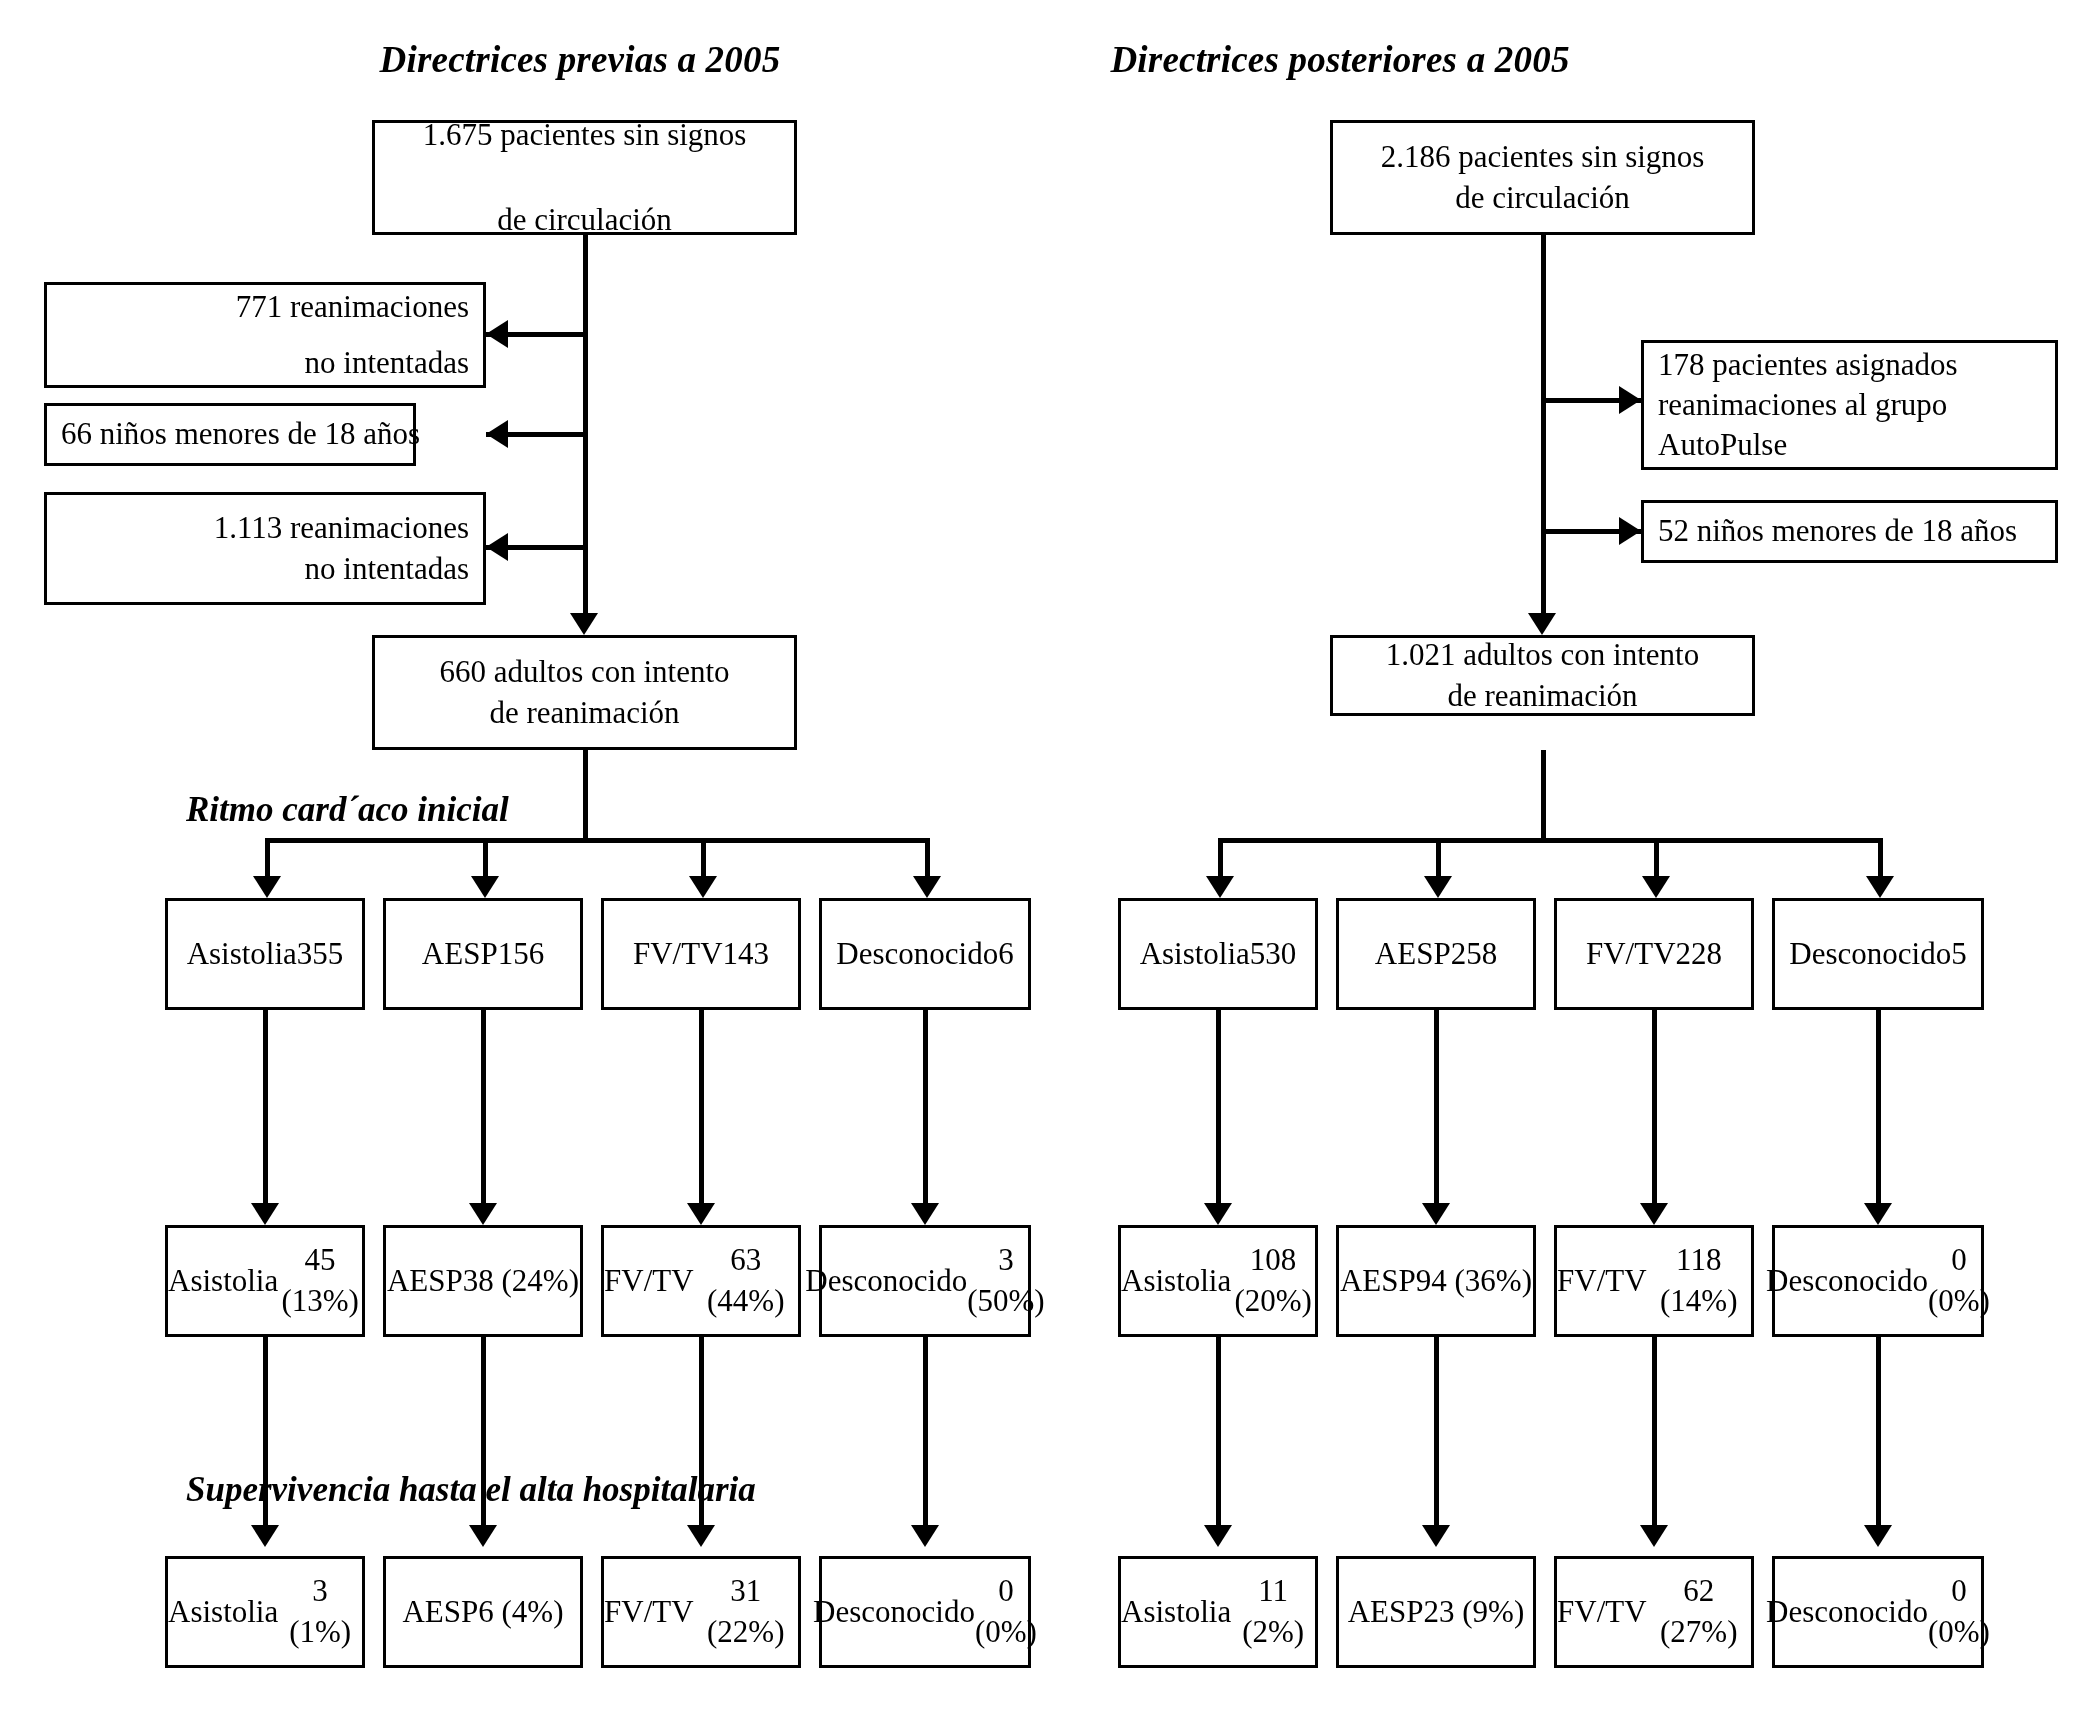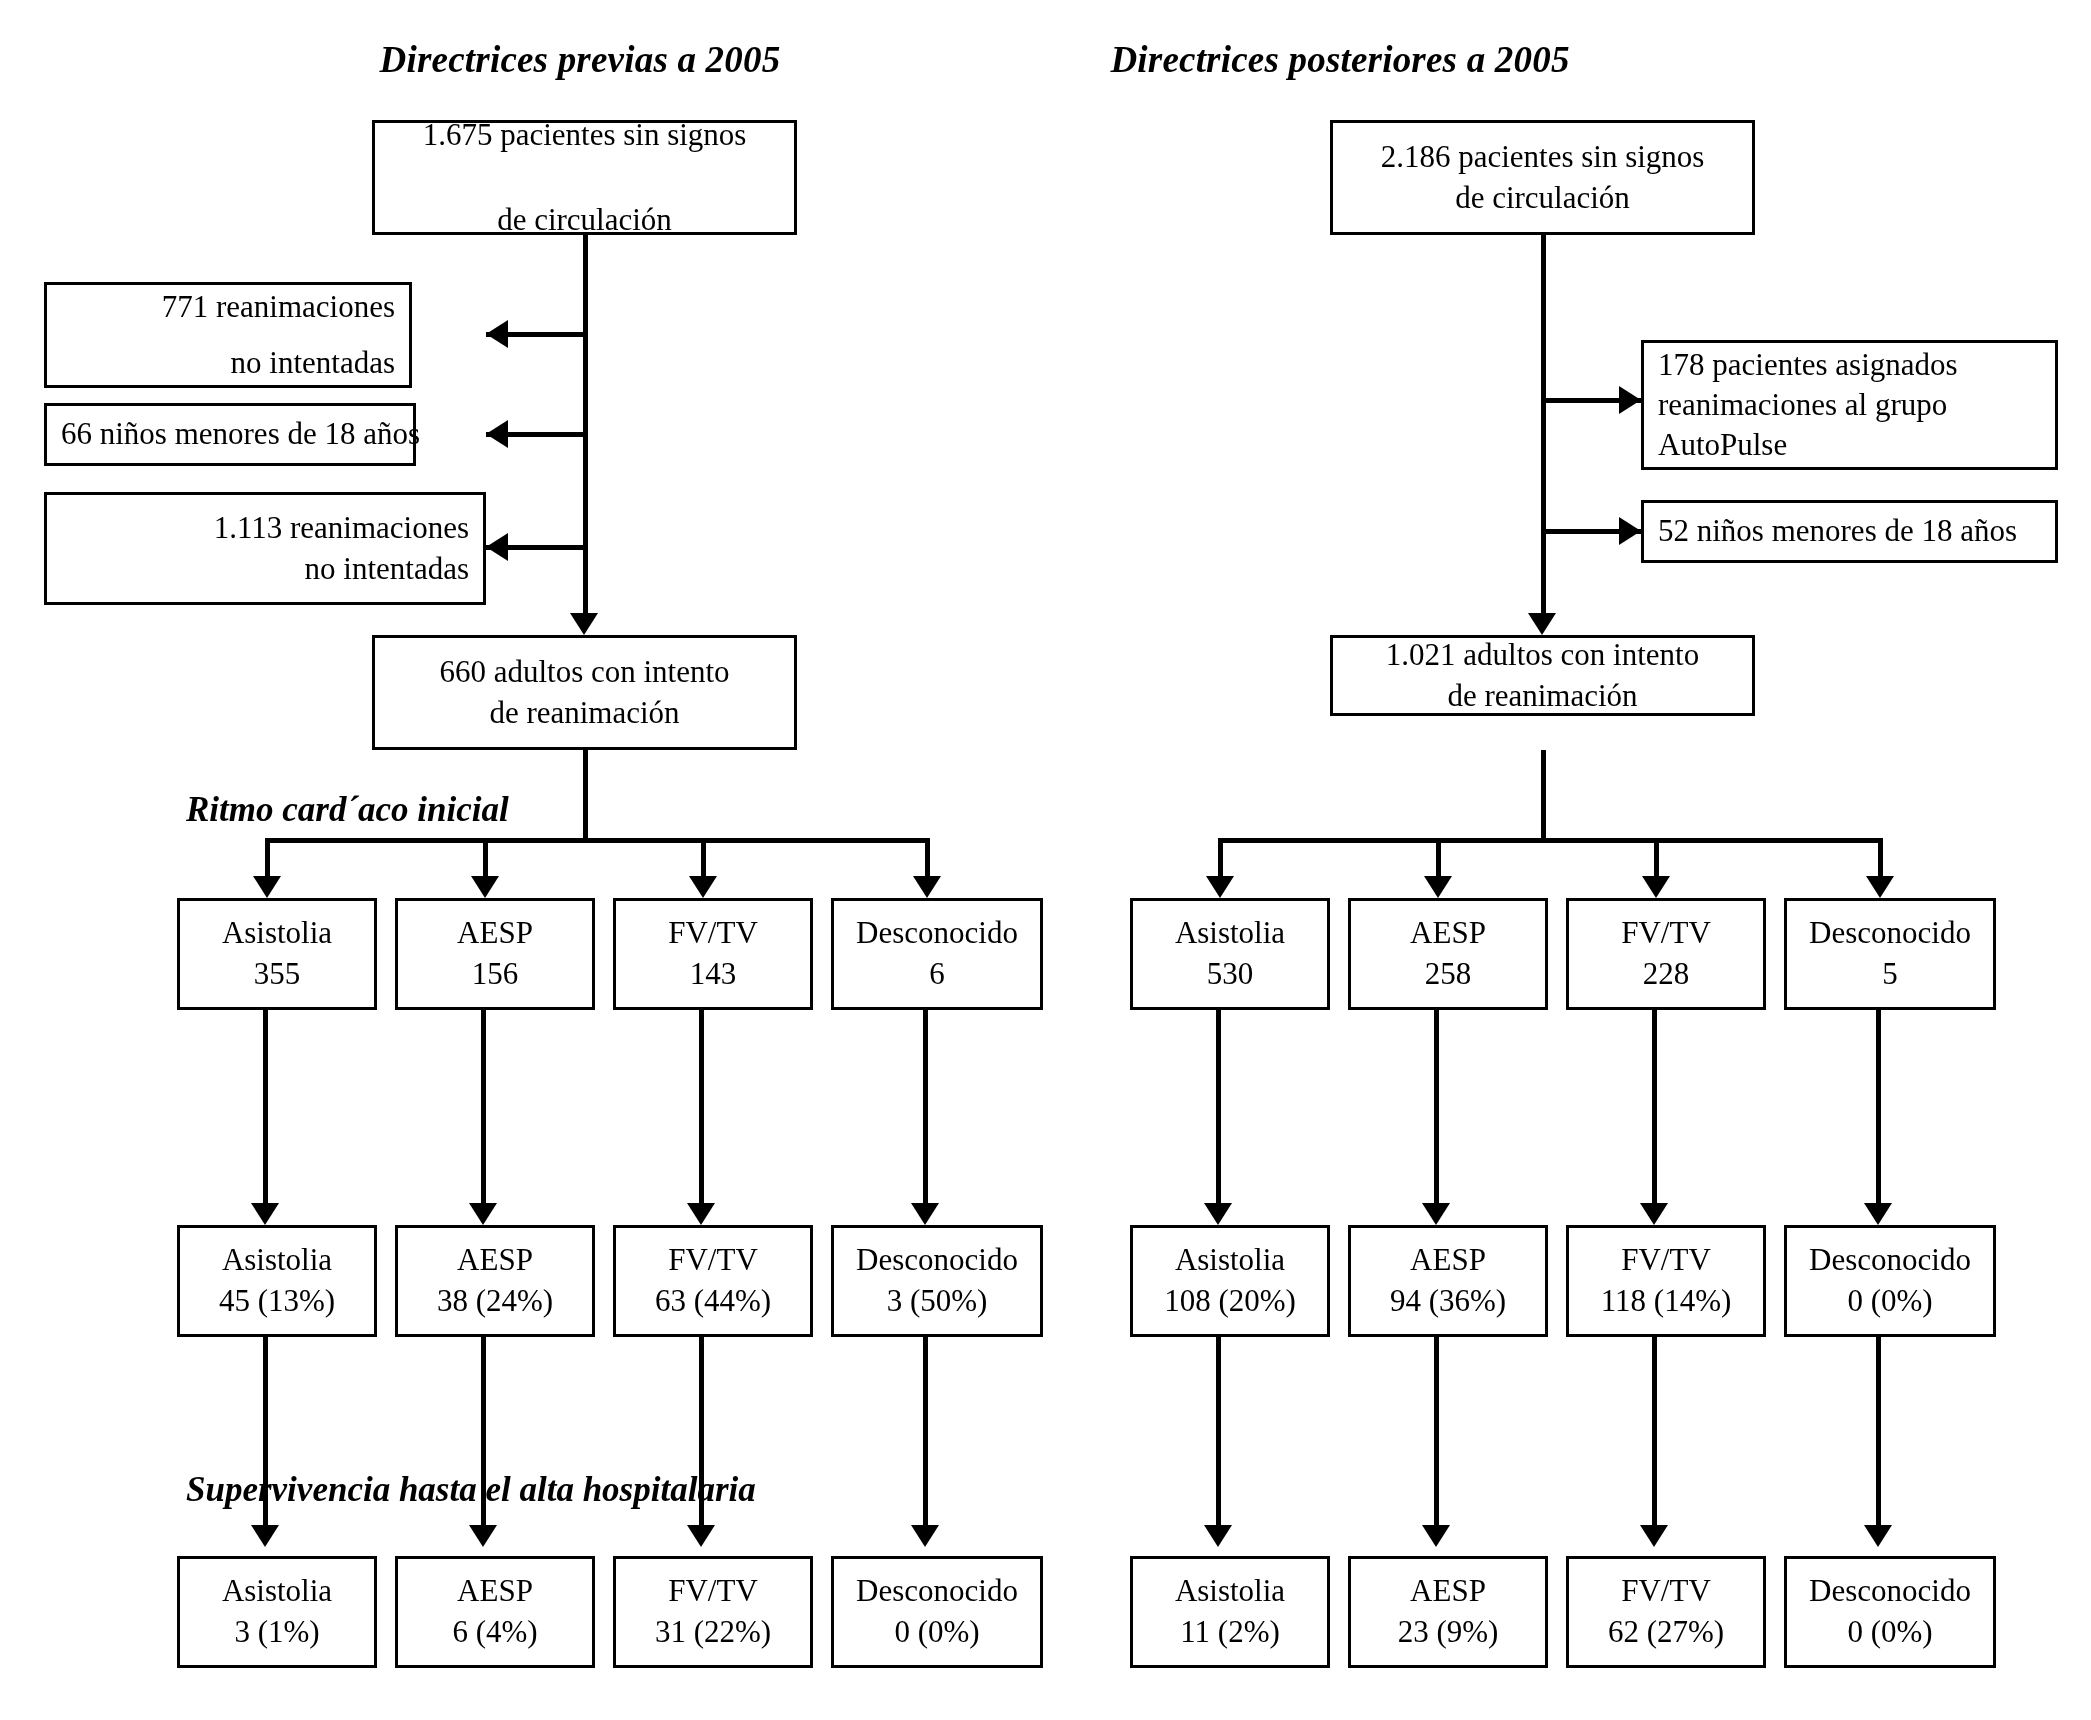--- a/index.html
+++ b/index.html
@@ -41,27 +41,26 @@
   .box.center { align-items: center; text-align: center; }
   .box.right  { align-items: flex-end; text-align: right; padding-right: 14px; }
   .box.left   { align-items: flex-start; text-align: left; padding-left: 14px; }
   .box .ln { display: block; white-space: nowrap; }
   .leaf {
     position: absolute;
     border: 3px solid #000000;
     background: #ffffff;
     box-sizing: border-box;
     display: flex;
-    flex-direction: column;
+    flex-direction: row;
     align-items: center;
     justify-content: center;
     text-align: center;
     font-size: 31px;
     line-height: 1.32;
-    margin-left: 12px;
   }
   .stage-label {
     position: absolute;
     font-style: italic;
     font-weight: bold;
     font-size: 35px;
     white-space: nowrap;
   }
   .vline, .hline {
     position: absolute;
@@ -100,21 +99,21 @@
   <div class="col-title" style="left:970px; top:38px; width:740px;">Directrices posteriores a 2005</div>
 
   <div class="box center" style="left:372px; top:120px; width:425px; height:115px;gap:44px;">
     <span class="ln">1.675 pacientes sin signos</span>
     <span class="ln">de circulación</span>
   </div>
 
   <div class="vline" style="left:583px; top:235px; height:390px;"></div>
   <div class="arrow-down" style="left:570px; top:613px;"></div>
 
-  <div class="box right" style="left:44px; top:282px; width:368px; height:106px;gap:16px;">
+  <div class="box right" style="left:44px; top:282px; width:442px; height:106px;gap:16px;">
     <span class="ln">771 reanimaciones</span>
     <span class="ln">no intentadas</span>
   </div>
   <div class="hline" style="left:486px; top:332px; width:97px;"></div>
   <div class="arrow-left" style="left:486px; top:320px;"></div>
 
   <div class="box left" style="left:44px; top:403px; width:372px; height:63px;">
     <span class="ln">66 niños menores de 18 años</span>
   </div>
   <div class="hline" style="left:486px; top:432px; width:97px;"></div>

